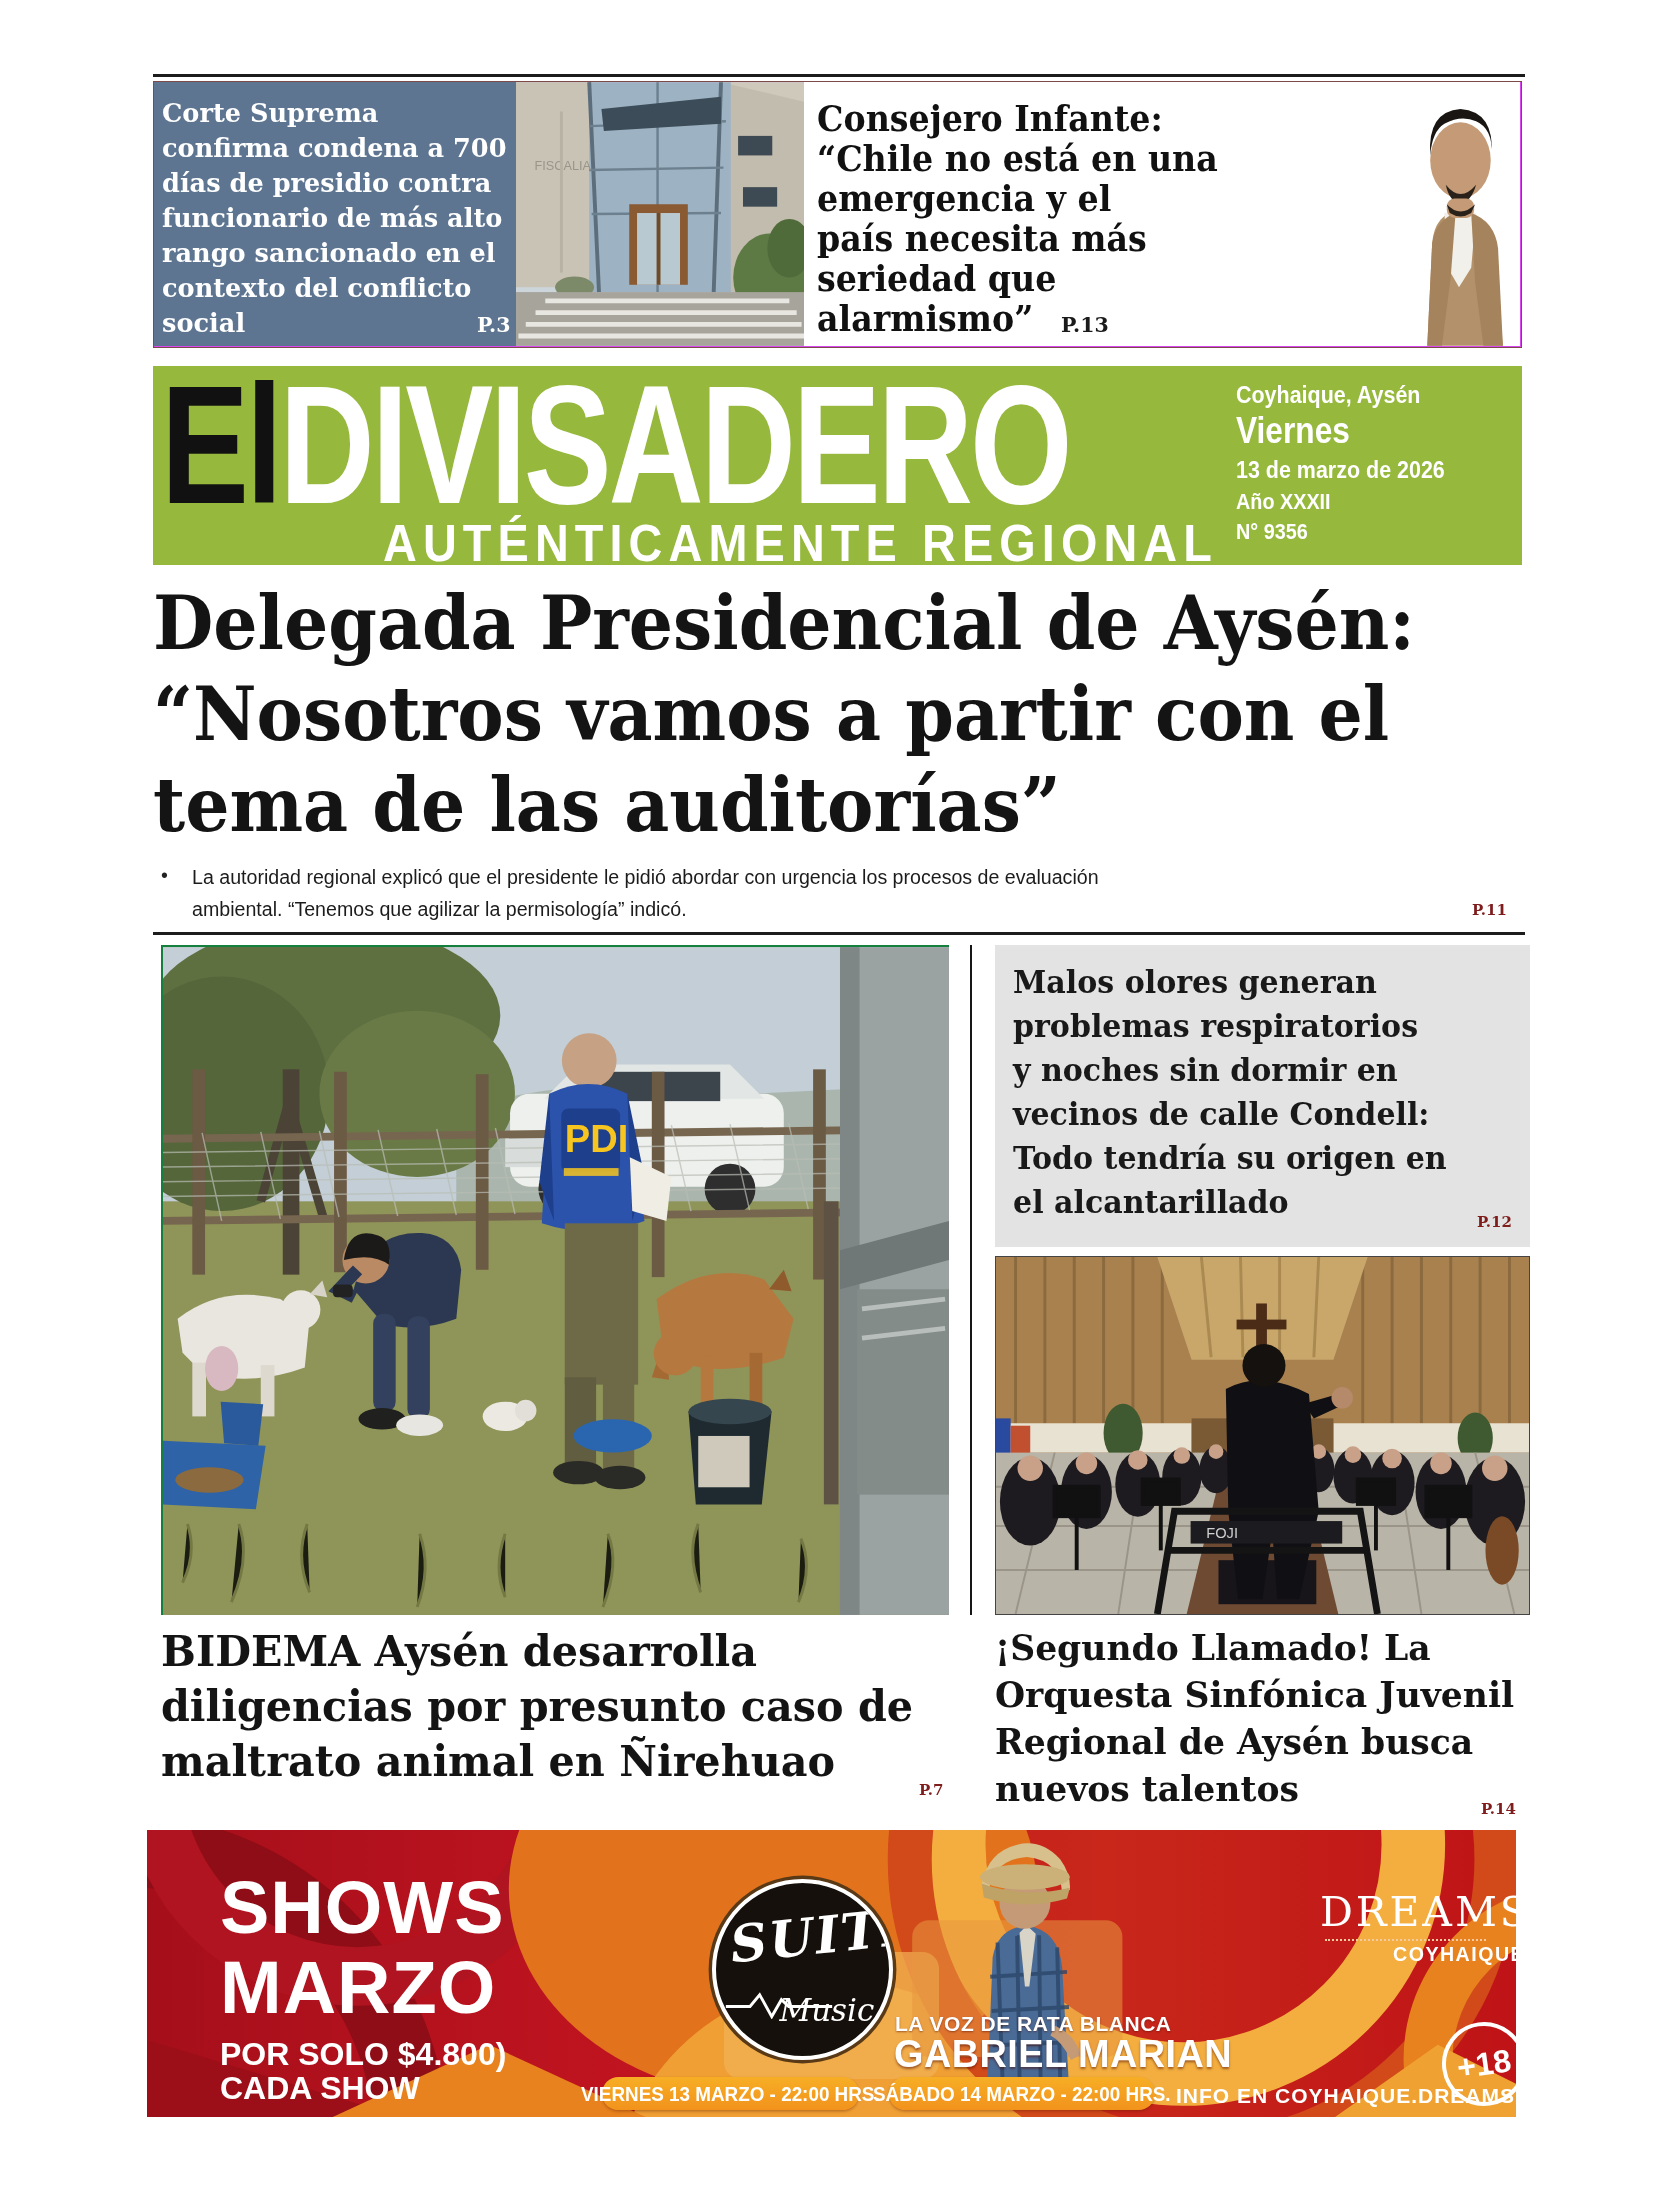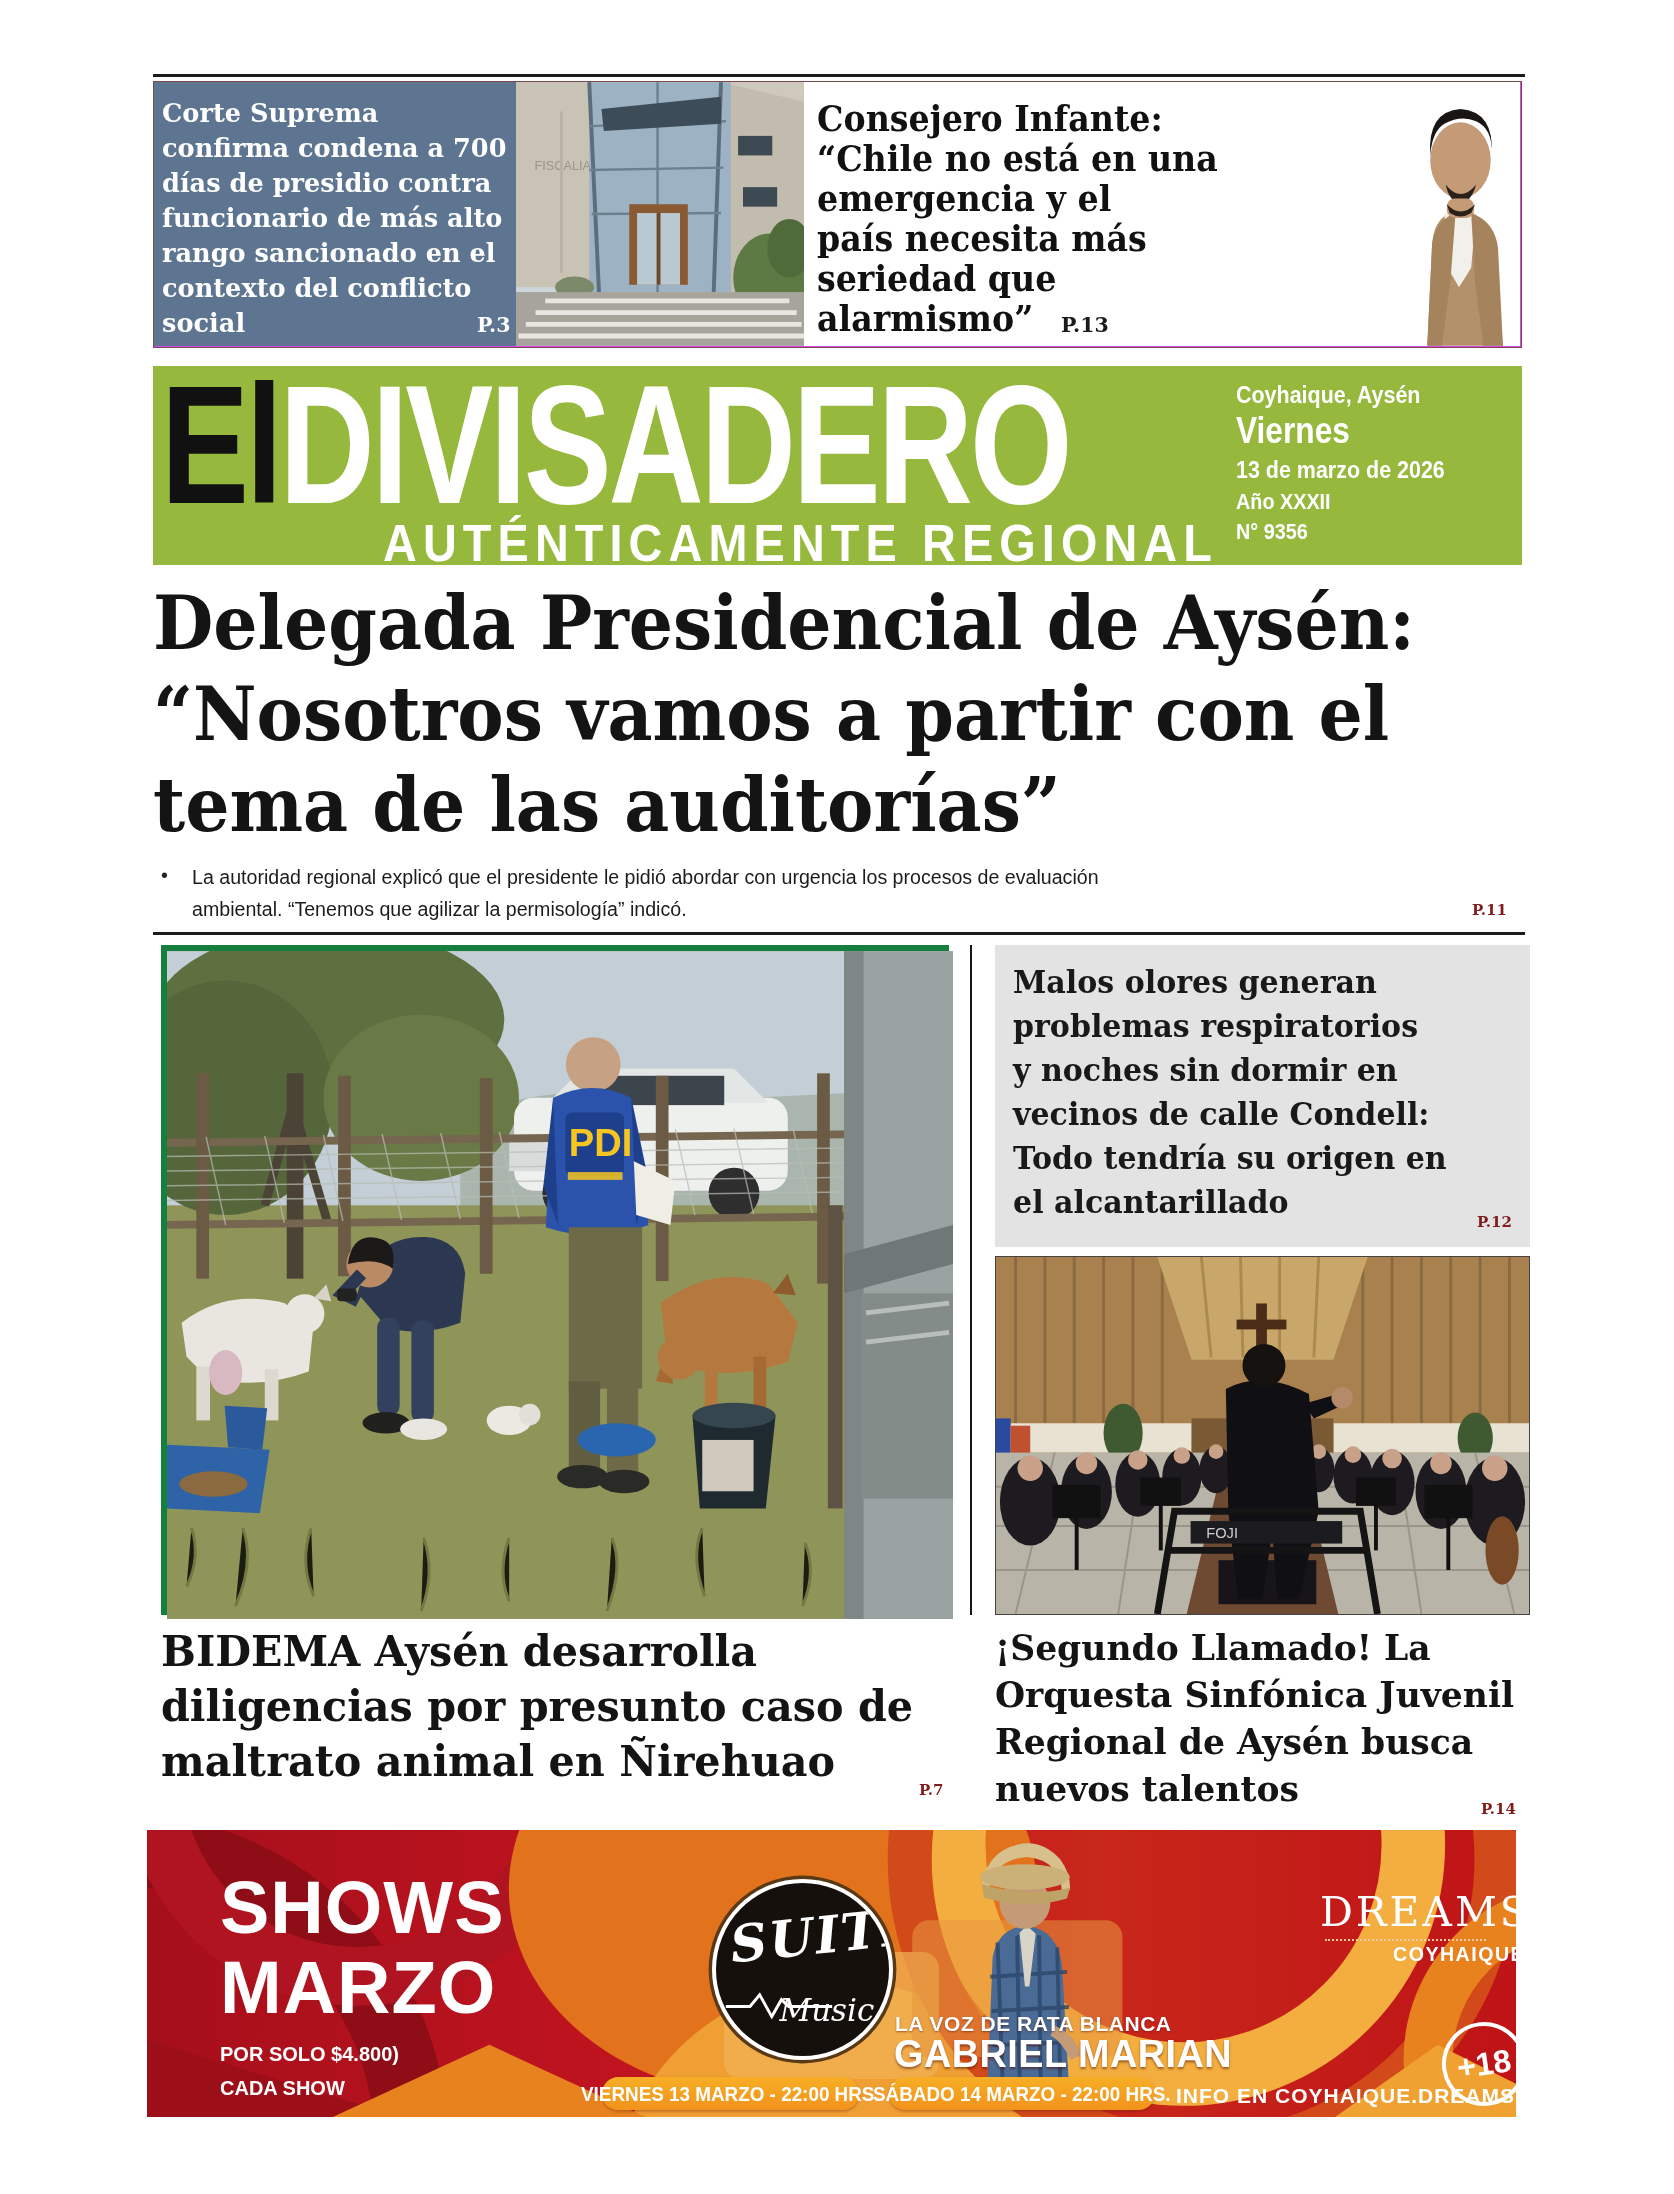--- a/index.html
+++ b/index.html
@@ -45,21 +45,21 @@
   .lead{left:153px;top:578px;width:1374px;color:#141414;}
   .lead .line{font-size:74px;line-height:91px;transform:scaleX(0.94);transform-origin:left;white-space:nowrap;}
   .lead-bullet-row{left:157px;top:861px;width:1364px;}
   .bullet-mark{position:absolute;left:3.9px;top:2.9px;font-size:19.6px;color:#222;}
   .lead-bullet-text{margin-left:35px;font-size:20px;line-height:32px;color:#1c1c1c;}
   .lead-bullet-text .bl{white-space:nowrap;transform:scaleX(0.98);transform-origin:left;}
   .lead-ref{left:1472px;top:901px;}
   .mid-rule{left:153px;top:932px;width:1372px;height:3.4px;background:#1c1c1c;}
 
   
-  .pdi-photo{left:161px;top:945px;width:788px;height:670px;border:6px solid #15803d;box-sizing:border-box;}
+  .pdi-photo{left:161px;top:945px;width:788px;height:670px;border:2px solid #15803d;box-sizing:border-box;}
   .v-divider{left:970px;top:945px;width:2.4px;height:670px;background:#161616;}
   .condell-box{left:995px;top:945px;width:535px;height:302px;background:#e3e3e3;color:#191919;
                box-sizing:border-box;padding:14.7px 0 0 17.6px;}
   .condell-box .line{font-size:31px;line-height:44px;transform:scaleX(0.97);transform-origin:left;white-space:nowrap;}
   .condell-ref{left:1477px;top:1213px;}
   .orchestra-photo{left:995px;top:1256px;width:535px;height:359px;border:1px solid #444;box-sizing:border-box;}
 
   
   .bidema-caption{left:161px;top:1624px;width:802px;color:#141414;}
   .bidema-caption .line{font-size:43px;line-height:55px;transform:scaleX(0.96);transform-origin:left;white-space:nowrap;}
@@ -67,21 +67,21 @@
   .orch-caption{left:995px;top:1624px;width:538px;color:#141414;}
   .orch-caption .line{font-size:36px;line-height:47px;transform:scaleX(0.96);transform-origin:left;white-space:nowrap;}
   .orch-ref{left:1481px;top:1800px;}
   .pageref-md{font-size:15px;color:#7f1d1d;}
 
   
   .banner{left:147px;top:1830px;width:1369px;height:287px;overflow:hidden;}
   .banner-bg{position:absolute;left:0;top:0;width:100%;height:100%;}
   .banner-title{left:73px;top:38px;color:#ffffff;font-weight:bold;font-size:74px;line-height:80px;
                 letter-spacing:1px;}
-  .banner-price{left:73px;top:207px;color:#ffffff;font-weight:bold;font-size:20px;line-height:34px;}
+  .banner-price{left:73px;top:207px;color:#ffffff;font-weight:bold;font-size:32px;line-height:34px;}
   .suite-logo{left:565px;top:49px;width:181px;height:181px;border-radius:50%;background:#15100b;
               border:4.4px solid #ffffff;box-shadow:0 0 0 3.4px #5a3a16;box-sizing:border-box;overflow:hidden;}
   .suite-top{position:absolute;left:13.7px;top:23.5px;width:147px;color:#fff;
              font-family:"DejaVu Serif",serif;font-style:italic;font-weight:bold;font-size:51px;
              transform:rotate(-6deg);letter-spacing:2px;}
   .suite-bottom{position:absolute;right:14.7px;bottom:28px;color:#fff;font-family:"DejaVu Serif",serif;
                 font-style:italic;font-size:31px;}
   .pulse{position:absolute;left:8.8px;top:107px;width:108px;height:29px;}
   .pill{position:absolute;height:33px;border-radius:16.6px;background:linear-gradient(180deg,#f7ae25,#f2921c);
         color:#ffffff;font-weight:bold;font-size:20.5px;display:flex;align-items:center;justify-content:center;

